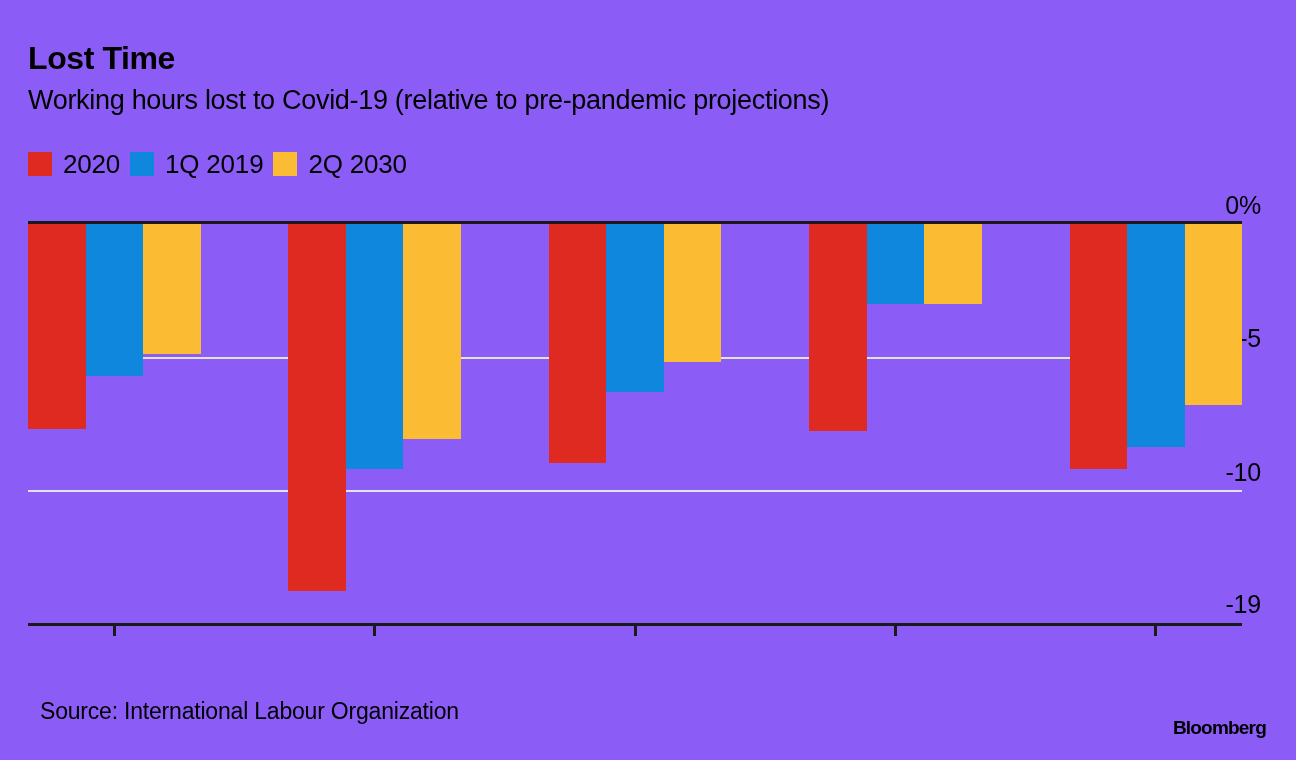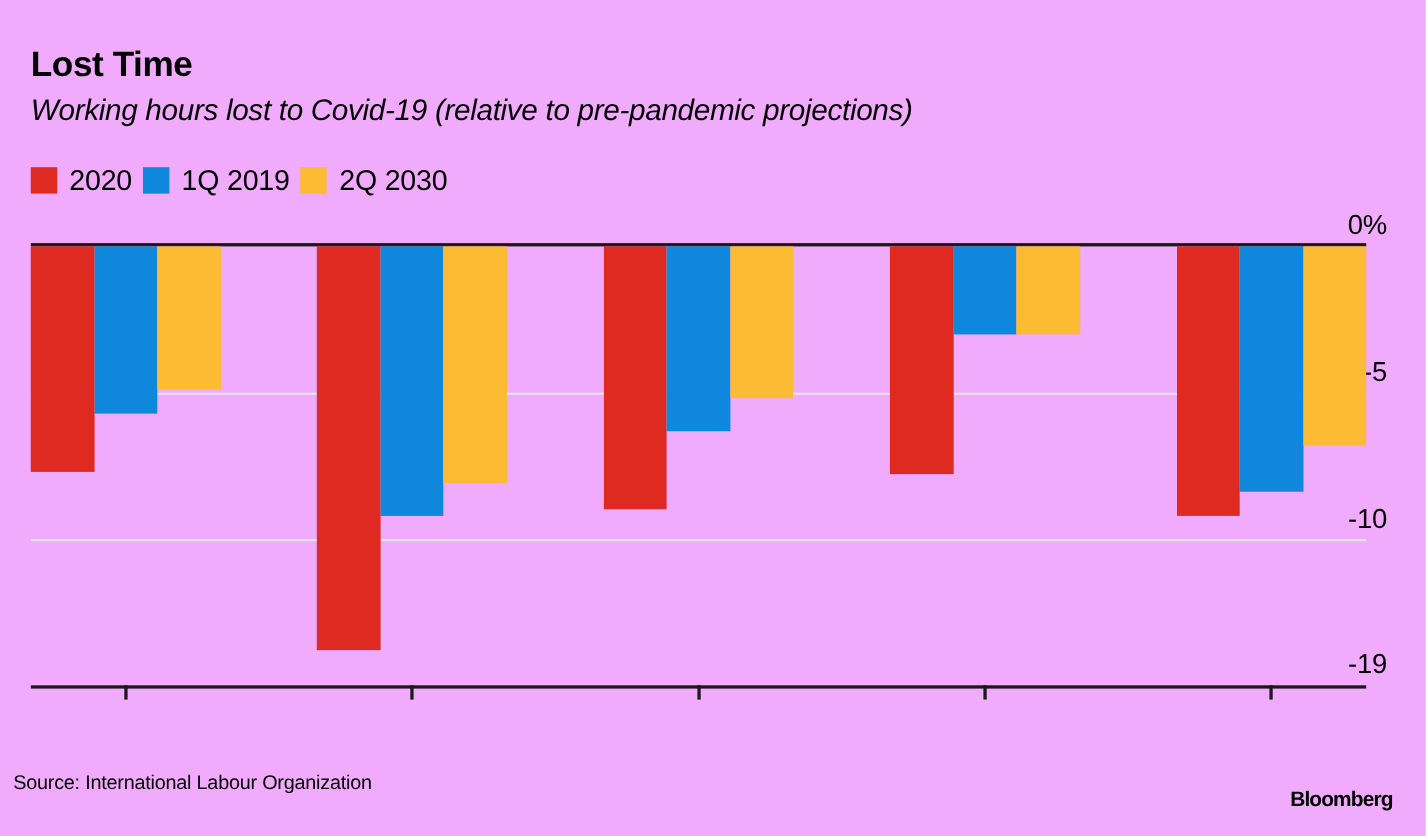--- a/index.html
+++ b/index.html
@@ -13,21 +13,21 @@
     font-family: "Liberation Sans", sans-serif;
     color: #000000;
     overflow: hidden;
     position: relative;
   }
 
   .page {
     position: relative;
     width: 1296px;
     height: 760px;
-    background: #f0abfc;
+    background: #8b5cf6;
   }
 
   
   .chart-title {
     position: absolute;
     left: 28px;
     top: 40px;
     font-size: 32px;
     font-weight: bold;
     letter-spacing: -0.4px;
@@ -36,21 +36,20 @@
   }
   .chart-subtitle {
     position: absolute;
     left: 28px;
     top: 84px;
     font-size: 27px;
     font-weight: normal;
     line-height: 32px;
     letter-spacing: -0.3px;
     white-space: nowrap;
-    font-style: italic;
   }
 
   
   .legend {
     position: absolute;
     left: 28px;
     top: 147px;
     display: flex;
     align-items: center;
     gap: 10px;
@@ -128,23 +127,23 @@
     position: absolute;
     width: 3px;
     background: #1a1a1a;
     top: 399px;
     height: 13px;
   }
 
   
   .source {
     position: absolute;
-    left: 12px;
+    left: 40px;
     top: 698px;
-    font-size: 18px;
+    font-size: 23px;
     line-height: 26px;
     letter-spacing: -0.2px;
     white-space: nowrap;
   }
   .brand {
     position: absolute;
     right: 30px;
     top: 714px;
     font-size: 19px;
     font-weight: bold;

